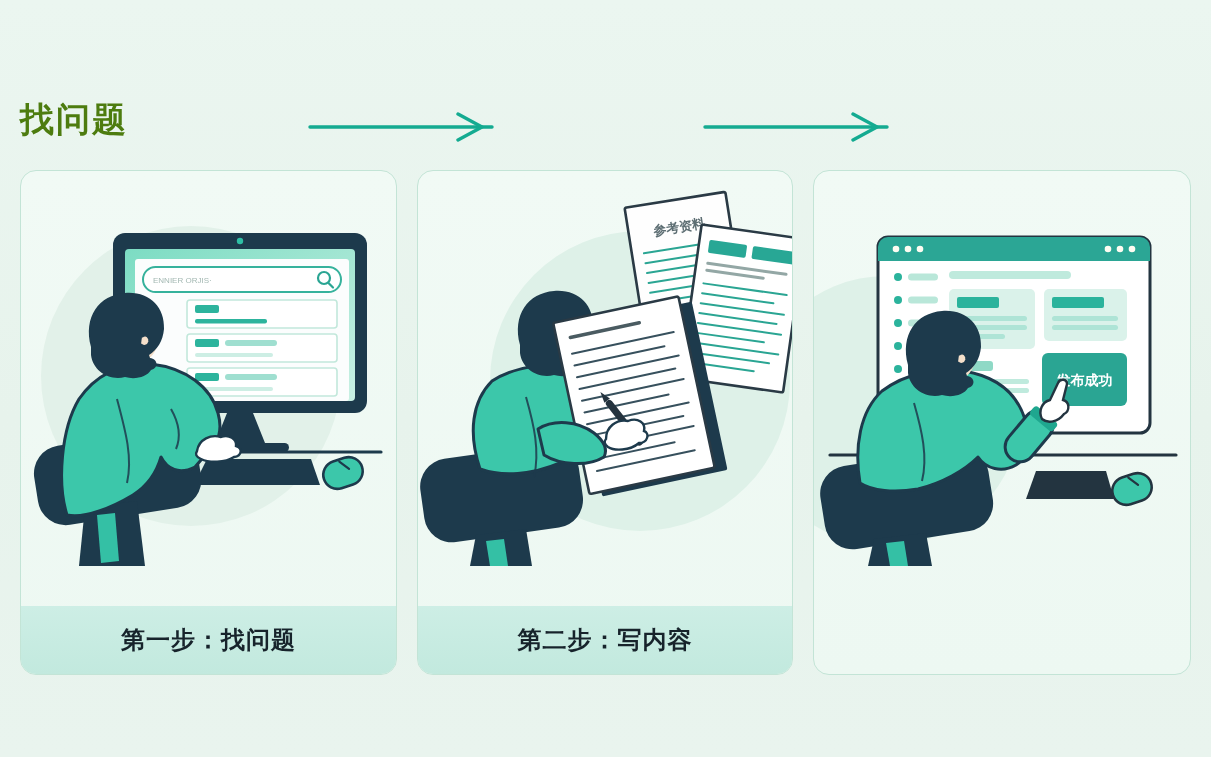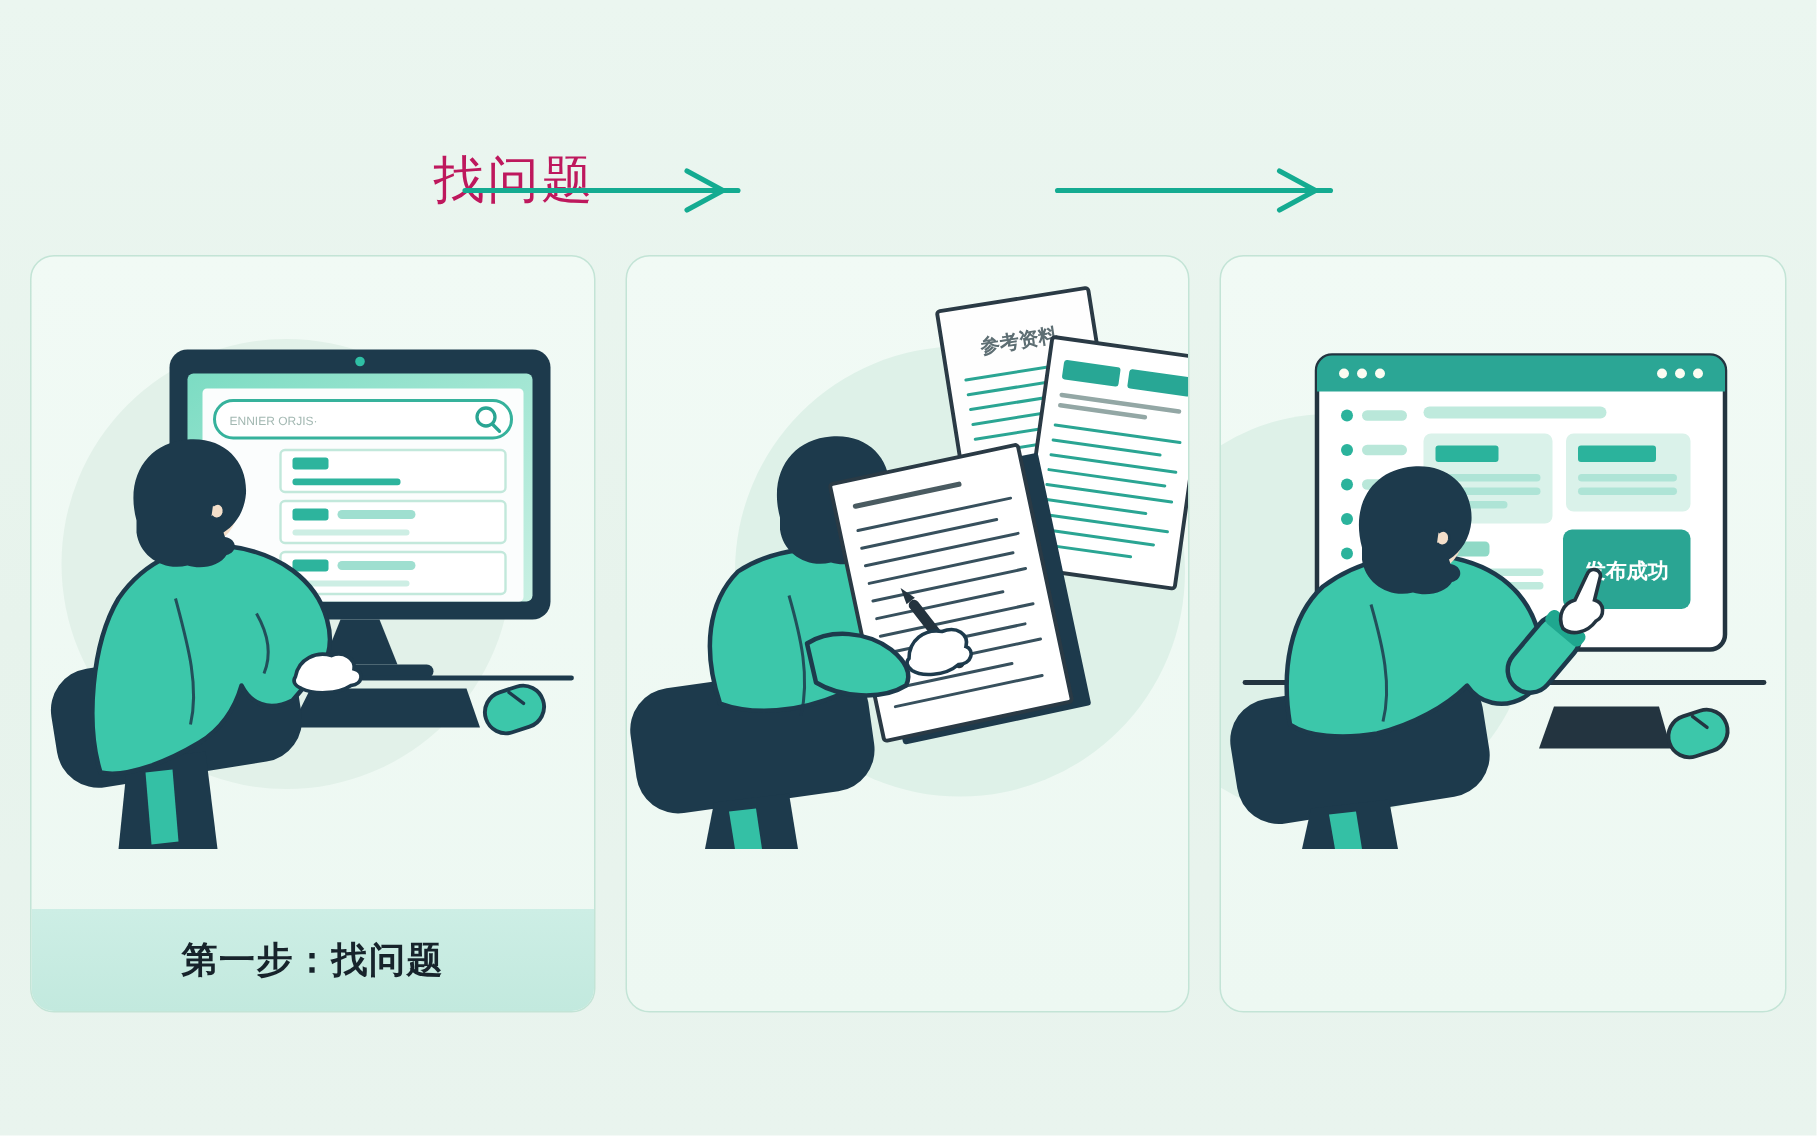--- a/index.html
+++ b/index.html
@@ -10,21 +10,21 @@
     position:relative;
   }
   .stage{position:absolute;inset:0;}
   
   .header-row{
     position:absolute;left:20px;top:92px;width:1170px;height:56px;
     display:grid;grid-template-columns:377px 376px 378px;
     column-gap:20px;align-items:center;
   }
   .step-title{
-    text-align:right;font-size:34px;font-weight:400;color:#be185d;
+    text-align:left;font-size:34px;font-weight:700;color:#4d7c0f;
     letter-spacing:2px;
   }
   .arrow{position:absolute;top:112px;width:186px;height:30px;}
   .arrow-1{left:308px;}
   .arrow-2{left:703px;}
   
   .cards{
     position:absolute;left:20px;top:170px;width:1170px;height:505px;
     display:grid;grid-template-columns:377px 376px 378px;column-gap:20px;
   }
@@ -226,20 +226,23 @@
 
           <g transform="rotate(52 206 252)">
             <rect x="178" y="248" width="56" height="7" rx="3.5" fill="#24333e"></rect>
             <path d="M178 248 L167 251.5 L178 255 Z" fill="#24333e"></path>
           </g>
           <path d="M188 268 C188 256 198 248 210 250 C220 246 228 252 226 260 C232 262 230 272 221 272
                    C212 280 196 280 190 276 C186 273 186 270 188 268 Z" fill="#ffffff" stroke="#1d3a4c" stroke-width="2.4"></path>
           <path d="M120 258 C136 248 160 250 176 262 C186 270 190 278 186 286 C170 296 142 294 126 284 Z" fill="#3cc7aa" stroke="#1d3a4c" stroke-width="3" stroke-linejoin="round"></path>
         </svg>
       </div>
+      <div class="caption-strip">
+        <div class="caption">第二步：写内容</div>
+      </div>
     </div>
 
     <div class="card">
       <div class="illus">
         <svg width="378" height="395" viewBox="0 0 378 395">
           <circle cx="72" cy="240" r="135" fill="#def1e8"></circle>
 
           <g>
             <rect x="64" y="66" width="272" height="196" rx="10" fill="#ffffff" stroke="#233440" stroke-width="3"></rect>
             <path d="M74 66 H326 A10 10 0 0 1 336 76 V90 H64 V76 A10 10 0 0 1 74 66 Z" fill="#2ba695"></path>

